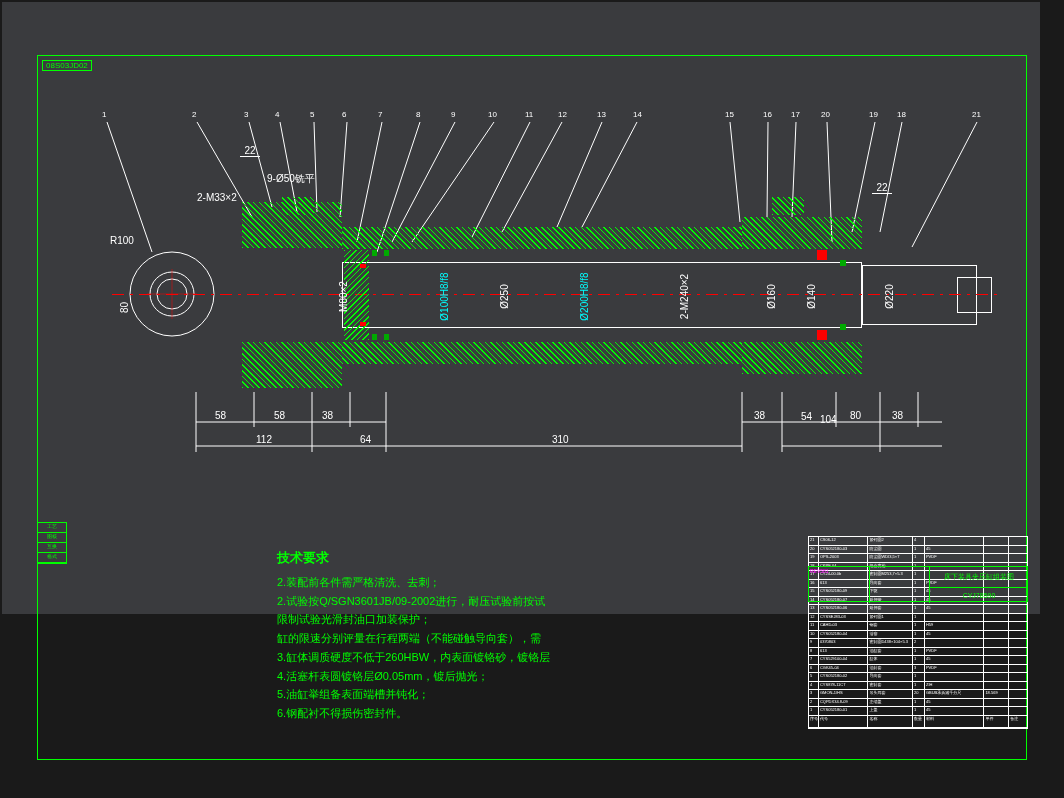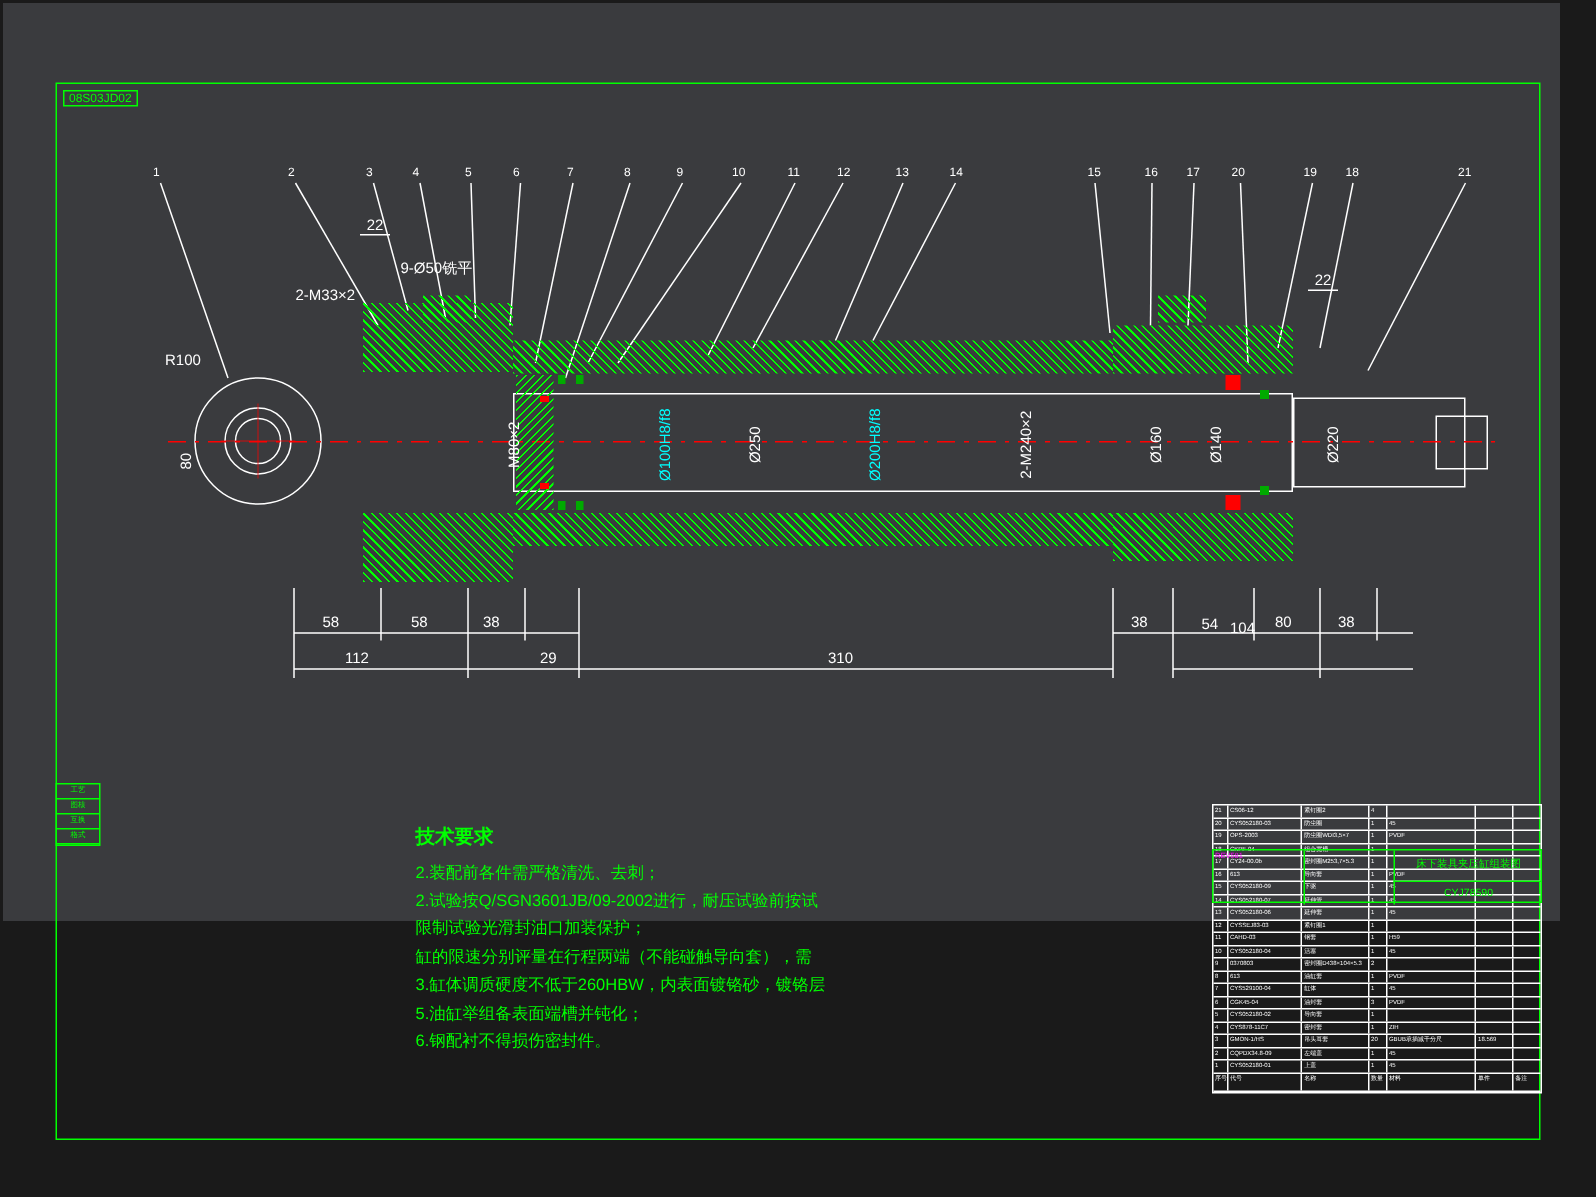--- a/index.html
+++ b/index.html
@@ -277,36 +277,37 @@
     <line x1="384" y1="390" x2="384" y2="450" stroke="#FFFFFF"></line>
     <line x1="740" y1="390" x2="740" y2="450" stroke="#FFFFFF"></line>
     <line x1="780" y1="390" x2="780" y2="450" stroke="#FFFFFF"></line>
     <line x1="834" y1="390" x2="834" y2="425" stroke="#FFFFFF"></line>
     <line x1="878" y1="390" x2="878" y2="450" stroke="#FFFFFF"></line>
     <line x1="916" y1="390" x2="916" y2="425" stroke="#FFFFFF"></line>
   </svg>
   <div class="dim-text" style="left:213px;top:408px">58</div>
   <div class="dim-text" style="left:272px;top:408px">58</div>
   <div class="dim-text" style="left:320px;top:408px">38</div>
-  <div class="dim-text" style="left:228px;top:432px">112</div>
-  <div class="dim-text" style="left:358px;top:432px">29</div>
+  <div class="dim-text" style="left:254px;top:432px">112</div>
+  <div class="dim-text" style="left:358px;top:432px">64</div>
   <div class="dim-text" style="left:550px;top:432px">310</div>
   <div class="dim-text" style="left:752px;top:408px">38</div>
   <div class="dim-text" style="left:799px;top:409px">54</div>
   <div class="dim-text" style="left:848px;top:408px">80</div>
   <div class="dim-text" style="left:890px;top:408px">38</div>
   <div class="dim-text" style="left:818px;top:412px">104</div>
 
   <div class="tech-req">
     <h3>技术要求</h3>
     <div>2.装配前各件需严格清洗、去刺；</div>
     <div>2.试验按Q/SGN3601JB/09-2002进行，耐压试验前按试</div>
     <div>限制试验光滑封油口加装保护；</div>
     <div>缸的限速分别评量在行程两端（不能碰触导向套），需</div>
     <div>3.缸体调质硬度不低于260HBW，内表面镀铬砂，镀铬层</div>
+    <div>4.活塞杆表圆镀铬层Ø0.05mm，镀后抛光；</div>
     <div>5.油缸举组备表面端槽并钝化；</div>
     <div>6.钢配衬不得损伤密封件。</div>
   </div>
 
   <div class="parts-list" id="parts-list">
       <div class="parts-row">
         <span class="c1">21</span>
         <span class="c2">CS06-12</span>
         <span class="c3">紧钉圈2</span>
         <span class="c4">4</span>

